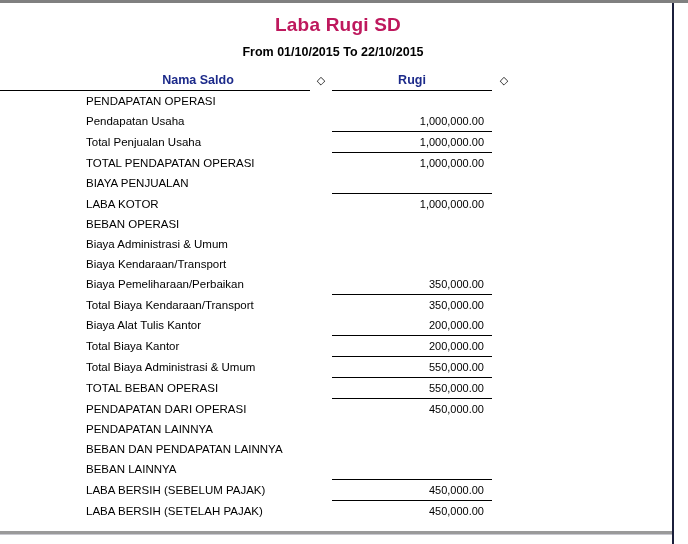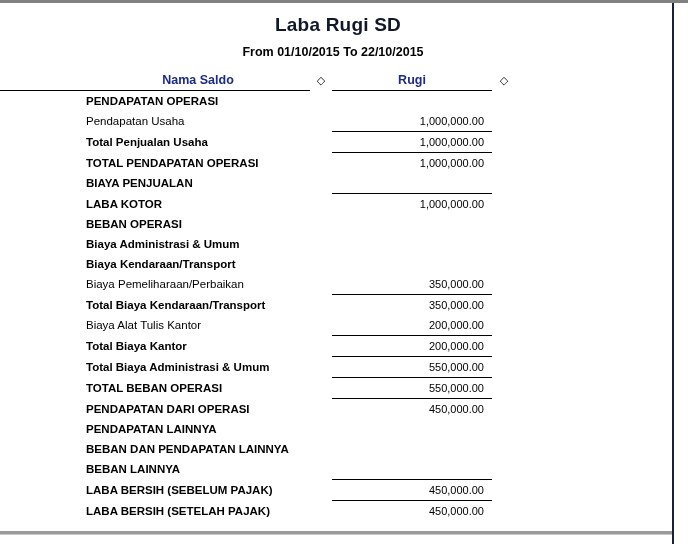--- a/index.html
+++ b/index.html
@@ -49,21 +49,21 @@
   #report-page {
     position: absolute;
     left: 0; top: 3px;
     width: 660px;
     height: 522px;
     box-sizing: border-box;
   }
 
   #report-title {
     text-align: center;
-    color: #0f172a;
+    color: #be185d;
     font-size: 19px;
     font-weight: bold;
     letter-spacing: .2px;
     margin: 8px 0 0 0;
     padding-left: 16px;
   }
   #report-subtitle {
     text-align: center;
     color: #000000;
     font-size: 12.5px;
@@ -125,21 +125,21 @@
     font-size: 11px;
   }
   td.cell-value.ruled { border-top: 1px solid #000; }
 
   
   .lvl-0 { padding-left: 86px; }
   .lvl-1 { padding-left: 97px; }
   .lvl-2 { padding-left: 104px; }
   .lvl-3 { padding-left: 112px; }
 
-  .bold   { font-weight: bold; }
+  .bold   { font-weight: normal; }
   .normal { font-weight: normal; }
 </style>
 </head>
 <body>
 
 <div id="report-window">
 
   <div id="report-page">
 
     <div id="report-title">Laba Rugi SD</div>

